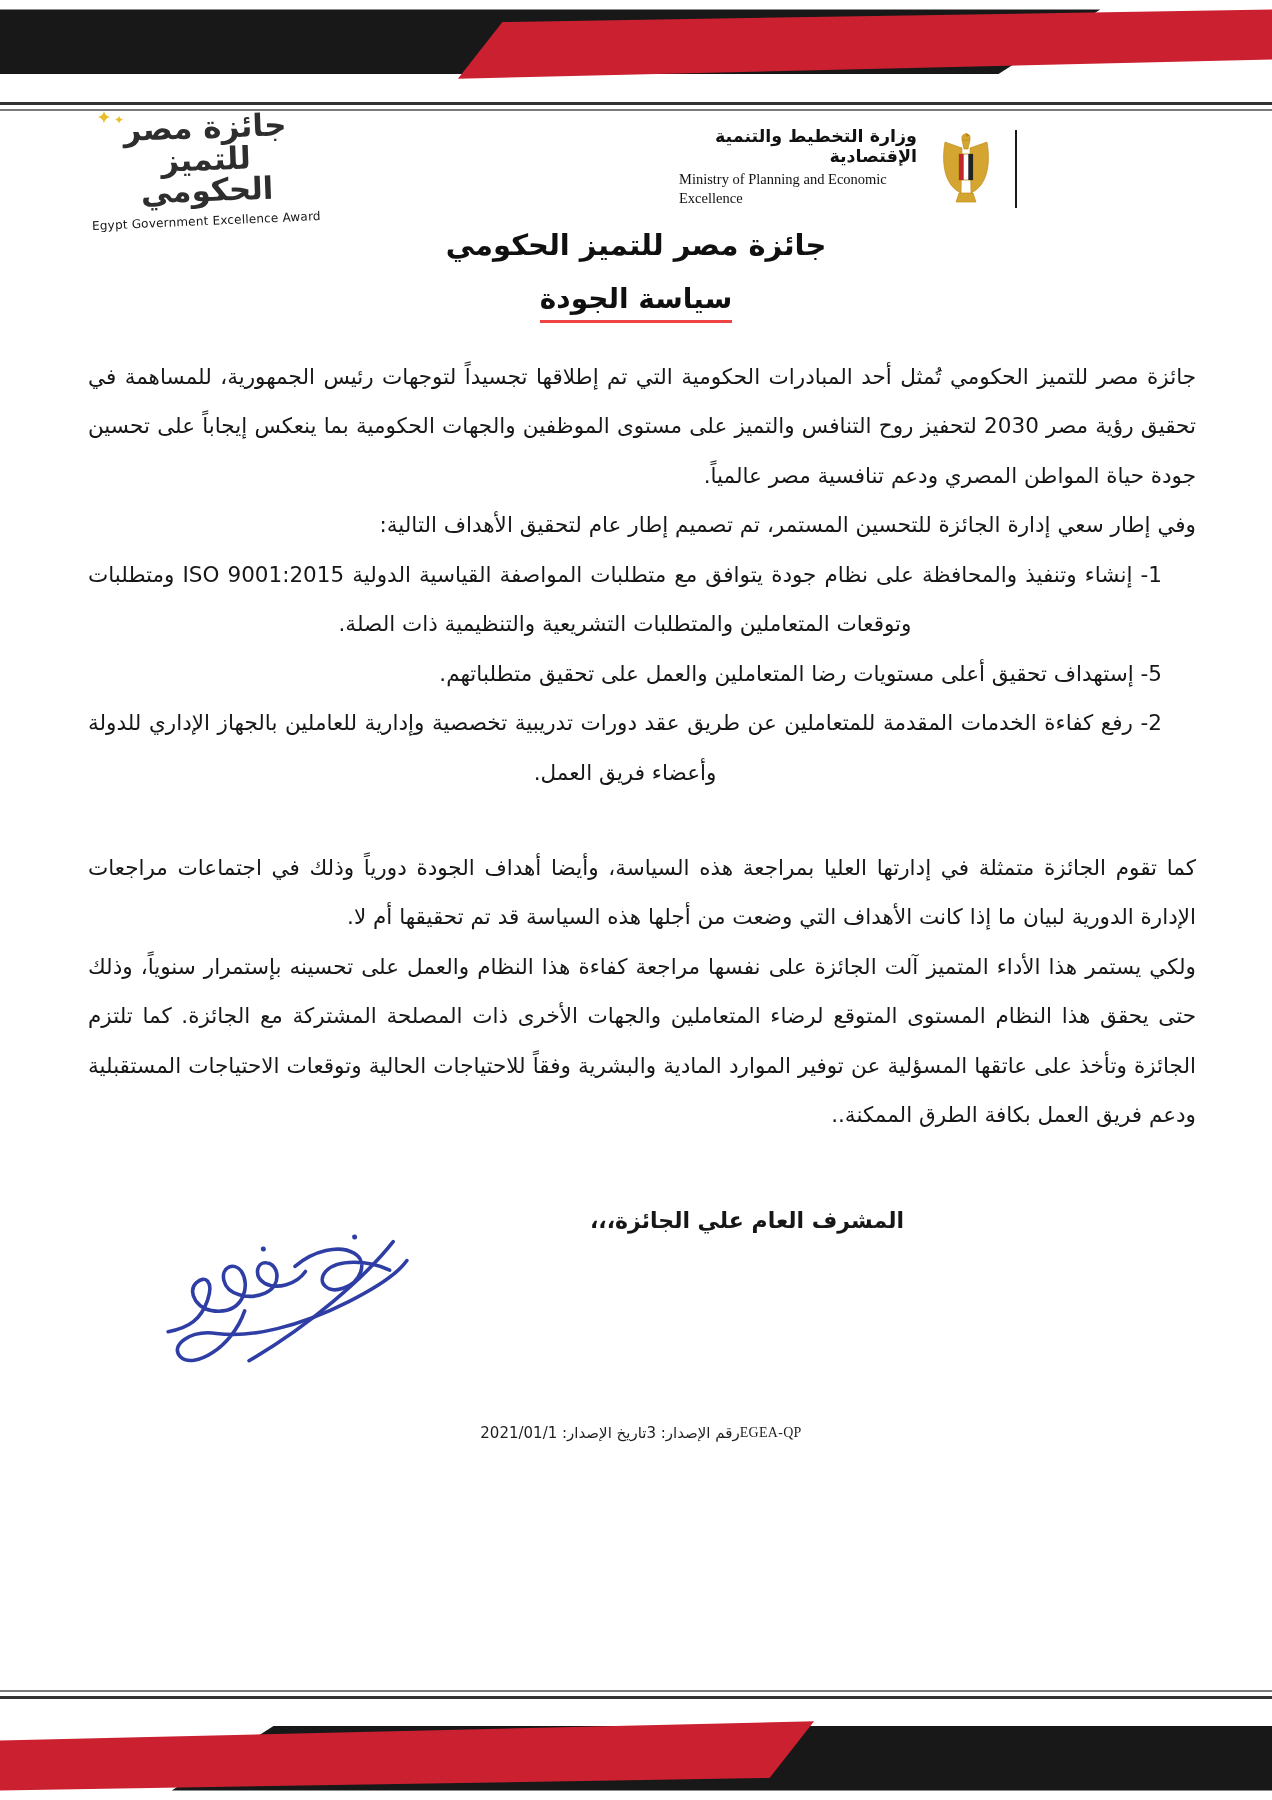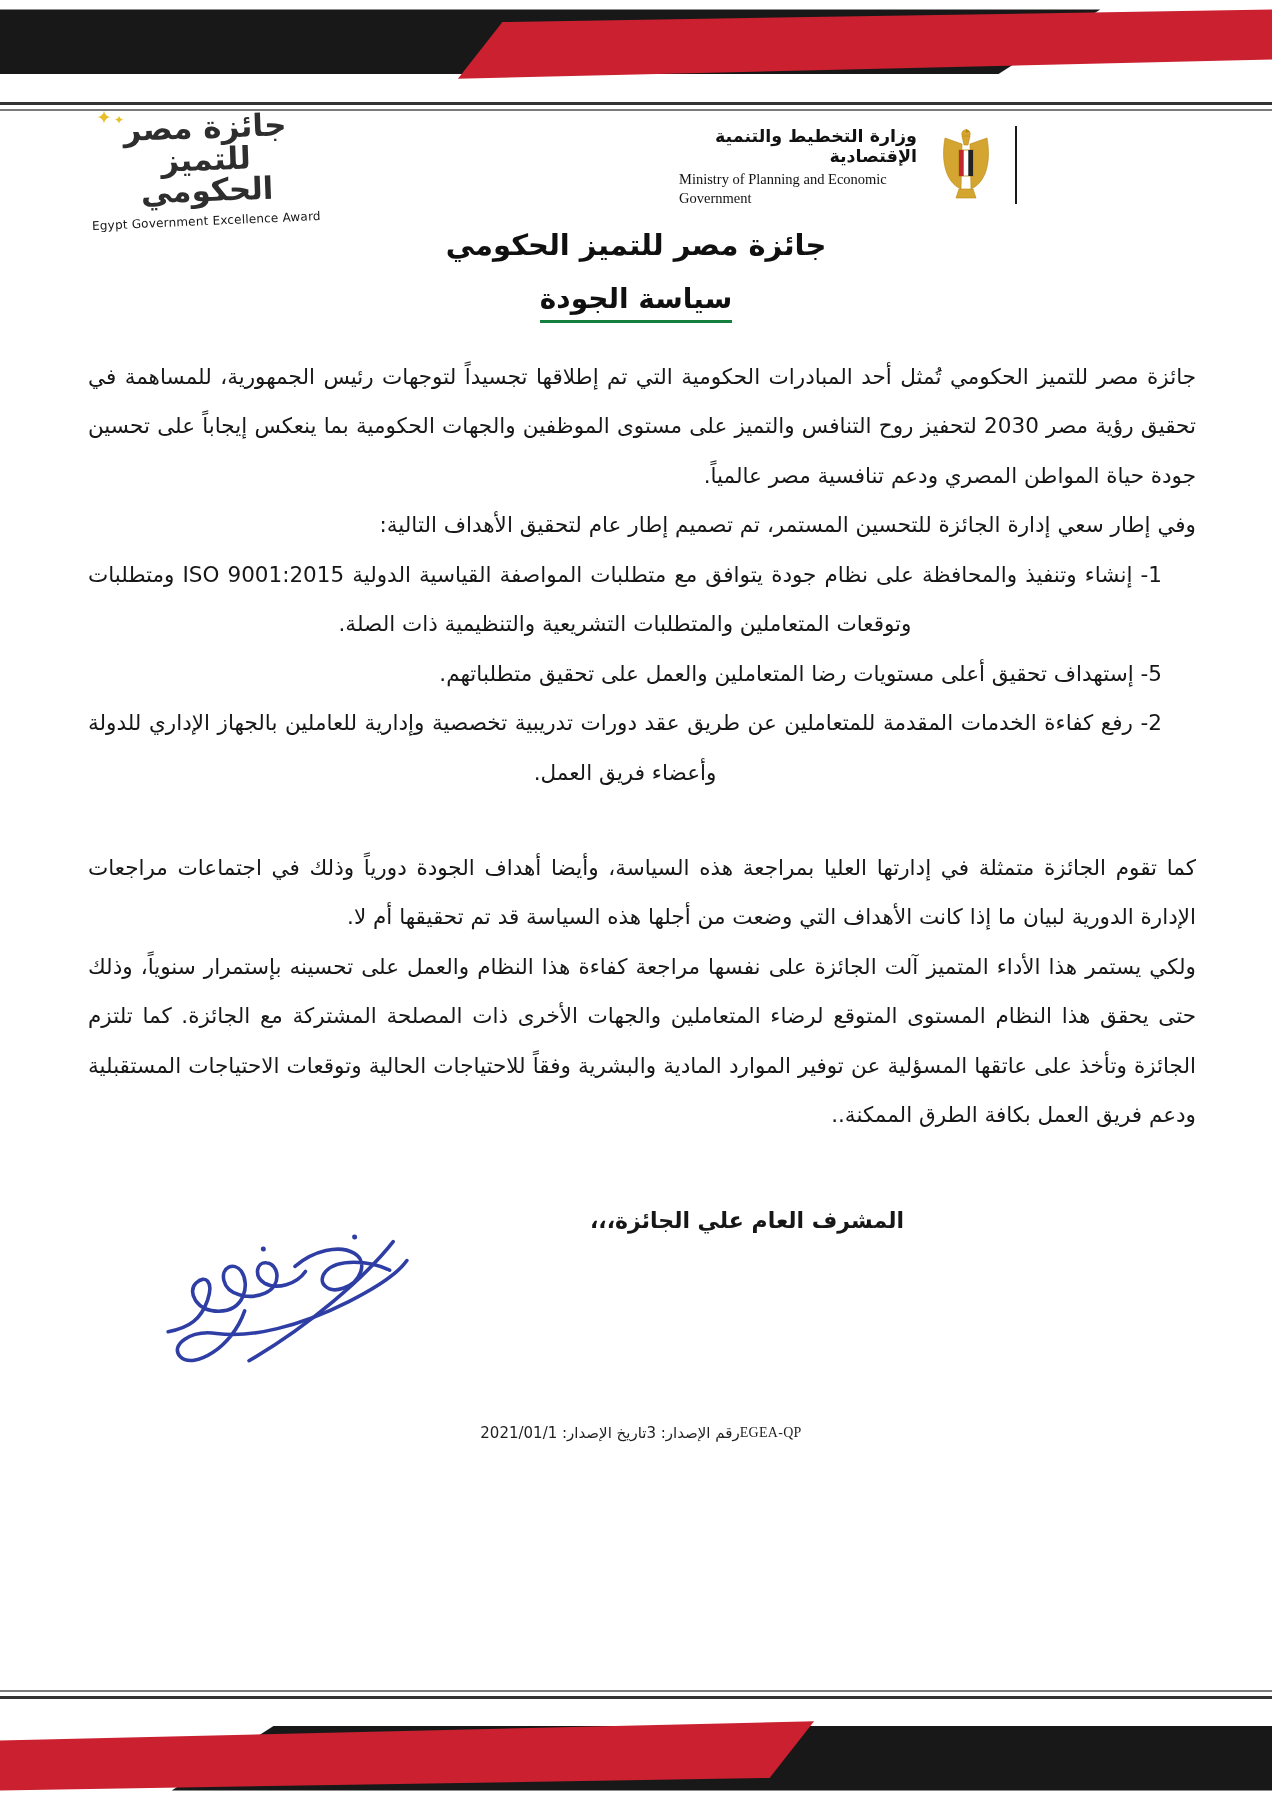--- a/index.html
+++ b/index.html
@@ -24,33 +24,33 @@
   .award-logo{position:absolute;left:92px;top:112px;width:228px;text-align:center;}
   .award-stars{position:absolute;left:4px;top:-6px;color:#e6bf2a;}
   .award-stars .s1{font-size:19px;}
   .award-stars .s2{font-size:12px;margin-left:2px;}
   .award-callig{direction:rtl;font-weight:bold;font-size:31px;line-height:1.02;
                 color:#2e2e2e;transform:rotate(-2deg);}
   .award-caption{margin-top:7px;font-size:12px;color:#141414;transform:rotate(-2.5deg);
                  white-space:nowrap;letter-spacing:.2px;}
 
   
-  .ministry{position:absolute;right:255px;top:126px;display:flex;align-items:flex-start;gap:20px;}
+  .ministry{position:absolute;right:255px;top:126px;display:flex;align-items:flex-end;gap:20px;}
   .ministry-text{width:238px;}
   .m-ar{direction:rtl;text-align:right;font-size:17.5px;font-weight:bold;color:#111;}
   .m-en{margin-top:4px;font-size:14.5px;line-height:1.3;color:#111;
         font-family:"Liberation Serif",serif;text-align:left;}
   .m-divider{width:2px;height:78px;background:#1a1a1a;}
 
   
   .doc-title{position:absolute;top:228px;left:0;width:100%;text-align:center;
              direction:rtl;font-size:29px;font-weight:bold;color:#101010;}
   .doc-subtitle-wrap{position:absolute;top:282px;left:0;width:100%;text-align:center;direction:rtl;}
   .doc-subtitle{display:inline-block;font-size:28px;font-weight:bold;color:#101010;
-                border-bottom:3px solid #15803d;padding-bottom:5px;}
+                border-bottom:3px solid #ef4444;padding-bottom:5px;}
 
   
   .body-text{position:absolute;top:352px;left:88px;right:76px;direction:rtl;
              text-align:justify;font-size:21.5px;line-height:2.3;color:#171717;}
   .body-text p{margin:0;}
   .obj{padding-right:34px;}
   .obj.multi{text-align-last:center;}
   .gap-lg{height:46px;}
   .sig-label{margin-top:56px;text-align:center;font-weight:bold;font-size:22px;
              transform:translateX(105px);}
@@ -82,21 +82,21 @@
     </div>
     <div class="award-callig">جائزة مصر للتميز الحكومي</div>
     <div class="award-caption">Egypt Government Excellence Award</div>
   </div>
 
   <div class="ministry">
     <div class="ministry-text">
       <div class="m-ar">وزارة التخطيط والتنمية الإقتصادية</div>
       <div class="m-en">
         <div>Ministry of Planning and Economic</div>
-        <div>Government</div>
+        <div>Excellence</div>
       </div>
     </div>
     <svg width="58" height="78" viewBox="0 0 58 78">
       <g fill="#d4a531" stroke="#b8860b" stroke-width="0.6">
         <circle cx="29" cy="8" r="4.2"></circle>
         <path d="M29,3 l4,2.4 -4,1.4 z" fill="#b8860b" stroke="none"></path>
         <path d="M25,10 L33,10 L31,19 L27,19 Z"></path>
         <path d="M8,12 C4,34 8,56 24,63 L25,18 Z"></path>
         <path d="M50,12 C54,34 50,56 34,63 L33,18 Z"></path>
         <path d="M22,63 L36,63 L39,72 L19,72 Z"></path>

